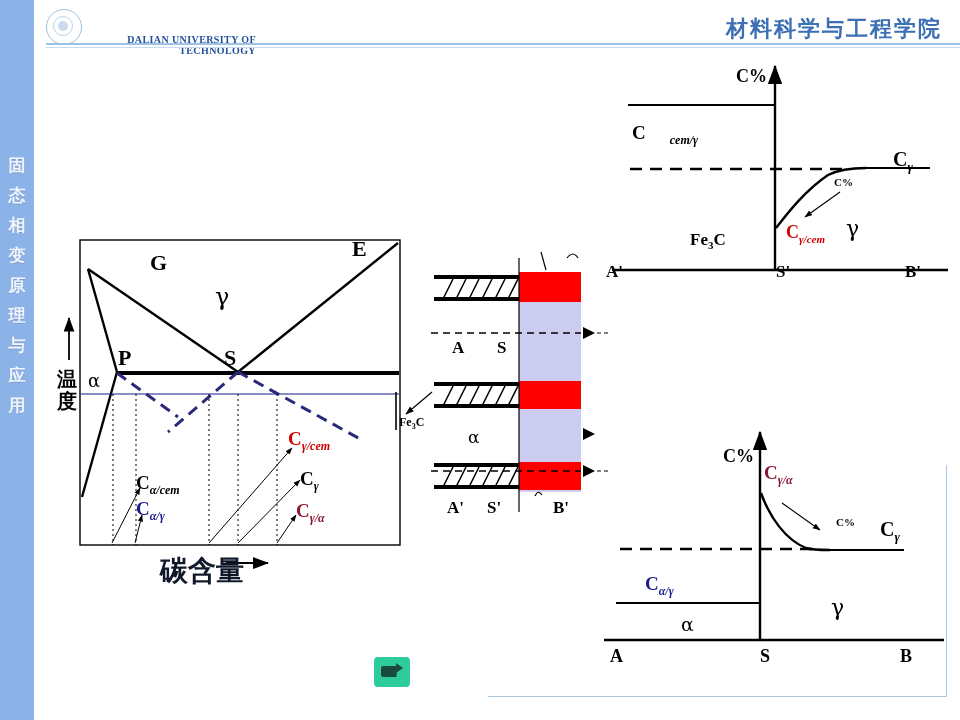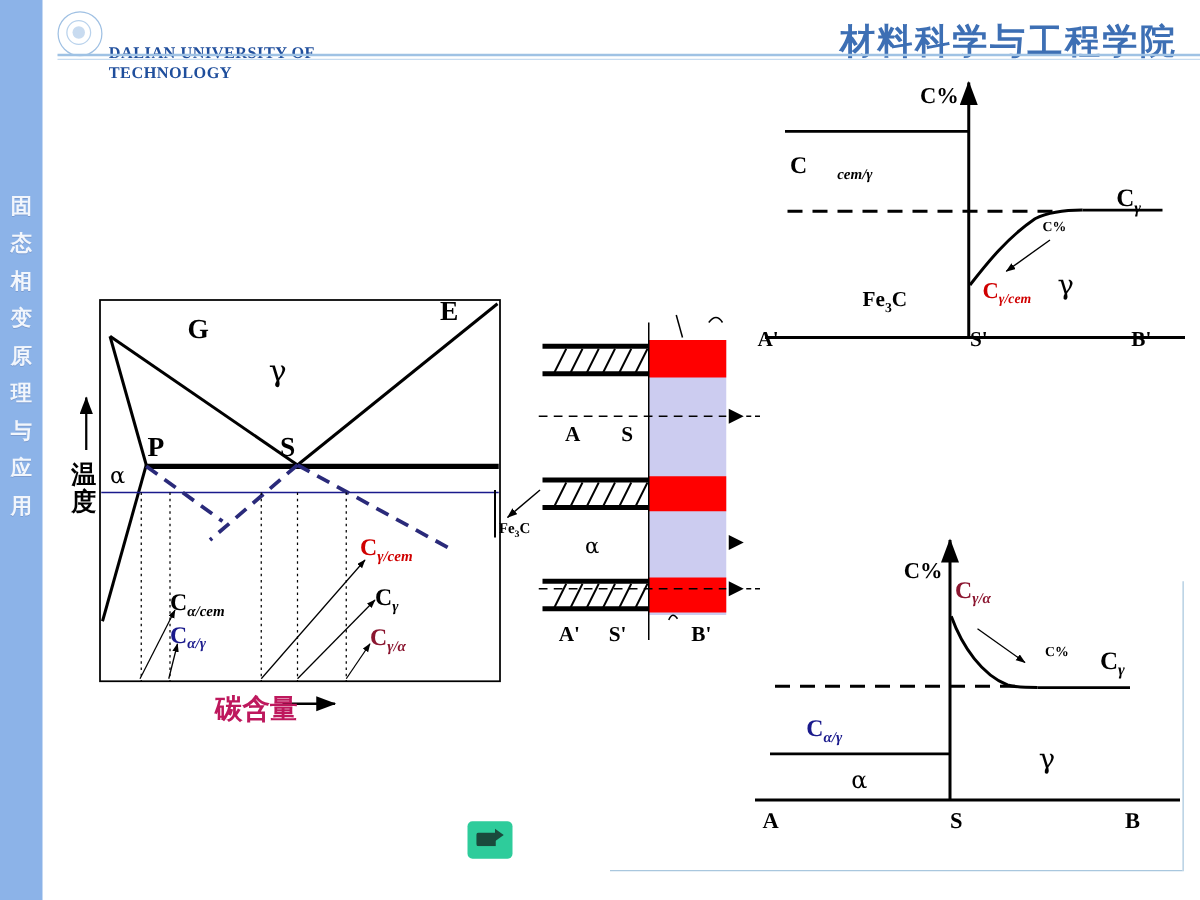--- a/index.html
+++ b/index.html
@@ -41,26 +41,26 @@
   }
   .logo-cn{
     position:absolute;left:40px;top:2px;
     font-family:"DejaVu Sans", sans-serif;
     font-size:21px;font-weight:700;color:#1F4E9C;letter-spacing:1px;
     font-style:italic;
   }
   .logo-en{
     position:absolute;left:41px;top:28px;
     font-family:"Liberation Serif", serif;
-    font-size:13px;font-weight:700;color:#1F4E9C;letter-spacing:.4px;
+    font-size:10px;font-weight:700;color:#1F4E9C;letter-spacing:.4px;text-align:right;
   }
   .school-cn{
     position:absolute;right:18px;top:14px;
     font-family:"DejaVu Sans", sans-serif;
-    font-size:28px;font-weight:700;color:#3D6FB4;letter-spacing:2px;
+    font-size:22px;font-weight:700;color:#3D6FB4;letter-spacing:2px;
     text-shadow:1px 1px 0 #fff;
   }
   .rule-a{position:absolute;left:46px;top:43px;width:914px;height:2px;background:#9FC2E4;}
   .rule-b{position:absolute;left:46px;top:47px;width:914px;height:1px;background:#C7DCF0;}
   .border-right{position:absolute;left:946px;top:465px;width:1.4px;height:232px;background:#A9C7DE;}
   .border-bottom{position:absolute;left:488px;top:696px;width:458px;height:1.4px;background:#A9C7DE;}
 
   
   .title{
     position:absolute;left:58px;top:56px;
@@ -77,21 +77,21 @@
   
   .t-G{left:150px;top:250px;font-size:22px;font-weight:700;color:#000;}
   .t-E{left:352px;top:236px;font-size:22px;font-weight:700;color:#000;}
   .t-P{left:118px;top:345px;font-size:22px;font-weight:700;color:#000;}
   .t-S{left:224px;top:345px;font-size:22px;font-weight:700;color:#000;}
   .t-gam{left:215px;top:283px;font-size:24px;color:#000;font-family:"DejaVu Serif",serif;}
   .t-alpha{left:88px;top:370px;font-size:18px;color:#000;font-family:"DejaVu Serif",serif;}
   .t-temp{left:55px;top:368px;font-size:20px;font-weight:700;color:#000;
           font-family:"DejaVu Sans",sans-serif;line-height:22px;text-align:center;width:24px;}
   .t-temp span{display:block;}
-  .t-xaxis{left:172px;top:552px;font-size:22px;font-weight:700;color:#be185d;
+  .t-xaxis{left:160px;top:552px;font-size:28px;font-weight:700;color:#0f172a;
            font-family:"DejaVu Sans",sans-serif;}
 
   .cc{font-size:19px;font-weight:700;}
   .cc sub{font-size:12px;font-style:italic;font-weight:700;}
   .t-cacem{left:136px;top:472px;color:#000;text-align:right;}
   .t-cag{left:136px;top:498px;color:#1A1A8C;}
   .t-cgcem{left:288px;top:428px;color:#D00000;}
   .t-cg{left:300px;top:468px;color:#000;}
   .t-cga{left:296px;top:500px;color:#8B1630;}
 

